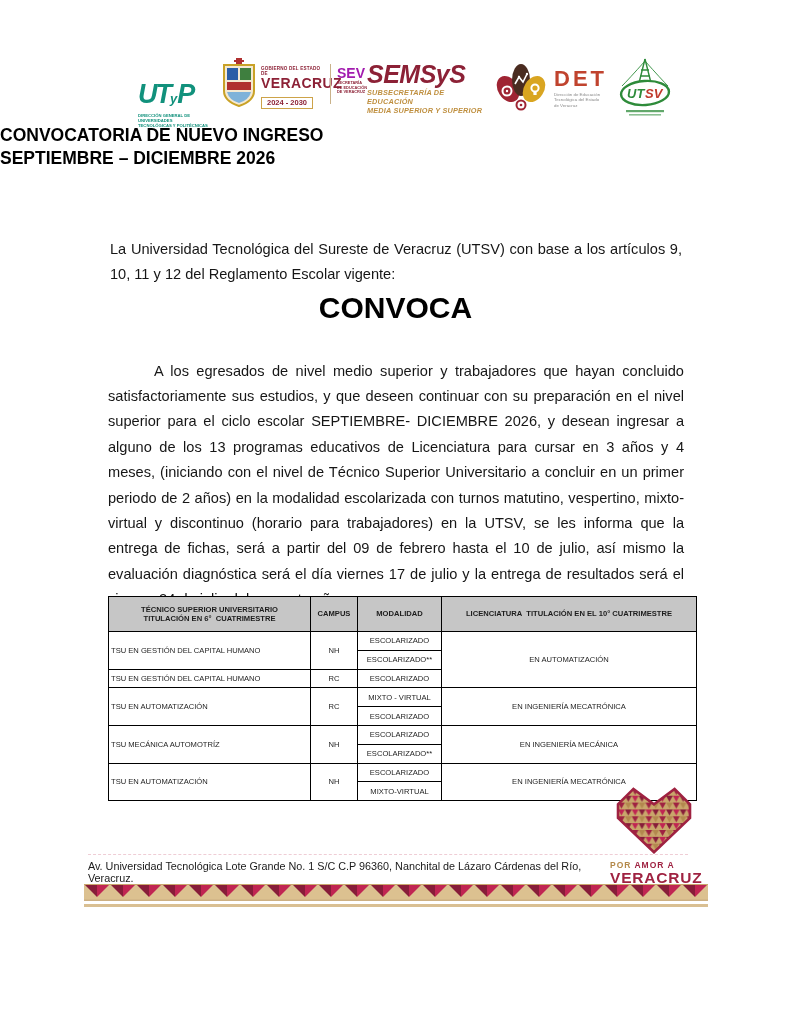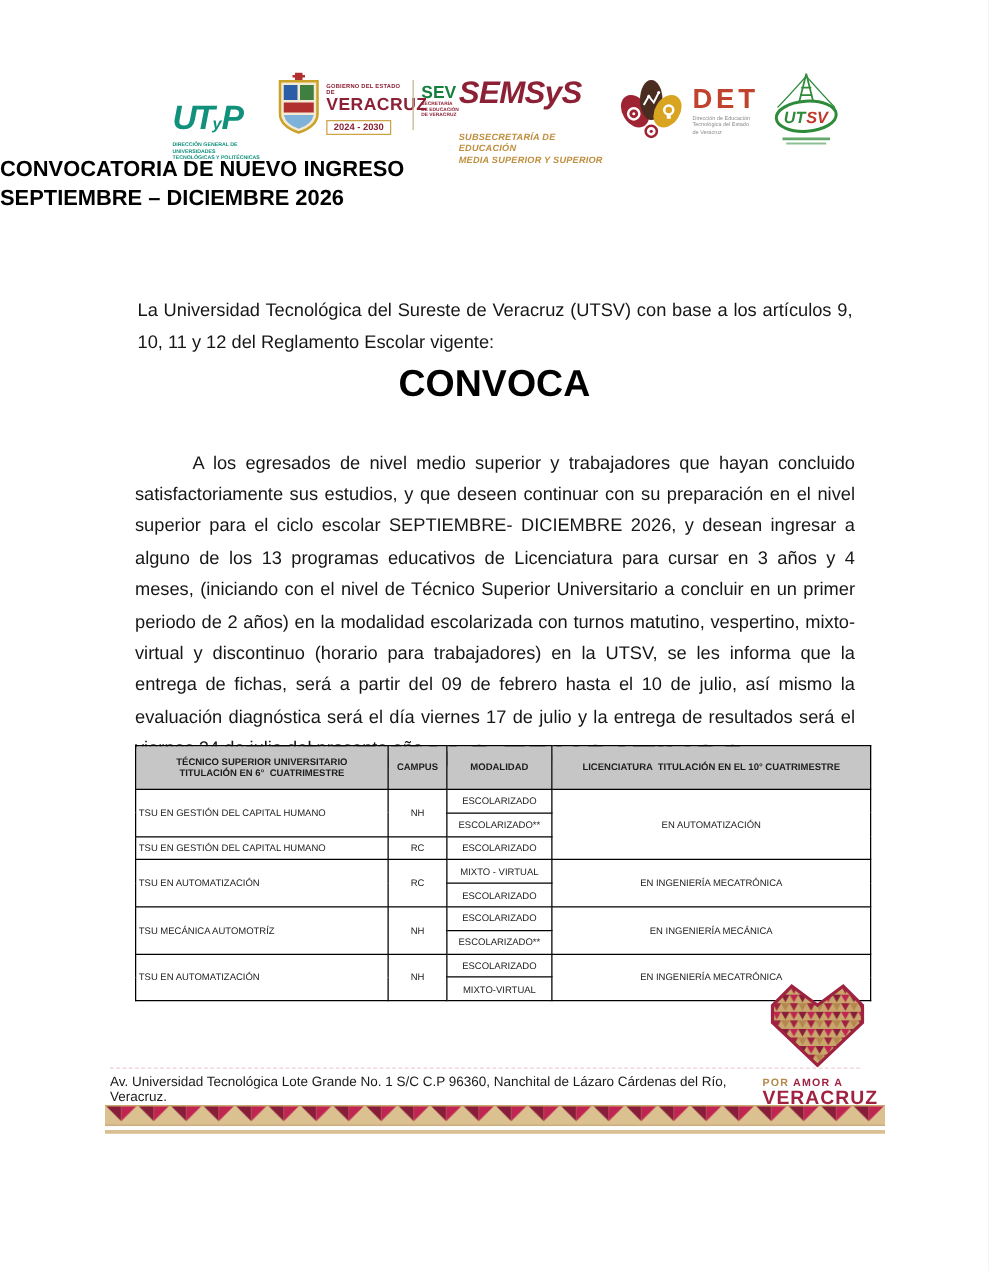--- a/index.html
+++ b/index.html
@@ -11,24 +11,24 @@
   .logo-band{position:absolute;top:56px;left:0;width:791px;height:66px;}
   .logo{position:absolute;}
   .utp-text{font-style:italic;font-weight:bold;font-size:27px;color:#11917c;letter-spacing:-2px;line-height:26px;margin-top:17px;}
   .utp-text .small-y{font-size:13px;letter-spacing:0;}
   .utp-cap{font-size:4.2px;color:#11917c;font-weight:bold;line-height:5px;white-space:pre-line;margin-top:1px;}
   .ver-l1{font-size:4.6px;font-weight:bold;color:#8c2136;letter-spacing:.2px;}
   .ver-name{font-size:14px;font-weight:900;color:#8c2136;letter-spacing:.4px;line-height:15px;}
   .ver-years{display:inline-block;margin-top:1px;border:1.5px solid #cda349;color:#8c2136;
     font-size:7.5px;font-weight:bold;padding:0 5px;line-height:10px;}
   .vdiv{position:absolute;width:1px;background:#c9b28a;}
-  .sev-text{font-size:14px;font-weight:900;color:#15803d;line-height:14px;}
+  .sev-text{font-size:14px;font-weight:900;color:#a21caf;line-height:14px;}
   .sev-cap{font-size:3.9px;font-weight:bold;color:#8c2136;line-height:4.6px;white-space:pre-line;margin-top:1px;}
   .semsys-text{font-size:25px;font-weight:900;color:#8c2136;line-height:25px;letter-spacing:-.5px;}
-  .semsys-cap{font-size:7.3px;font-weight:bold;color:#bf8f3f;line-height:9px;letter-spacing:.2px;margin-top:18px;}
+  .semsys-cap{font-size:7.3px;font-weight:bold;color:#bf8f3f;line-height:9px;letter-spacing:.2px;margin-top:1px;}
   .det-text{font-size:22px;font-weight:bold;color:#c0432e;letter-spacing:3px;line-height:22px;}
   .det-cap{font-size:4.4px;color:#8a8a8a;line-height:5.4px;white-space:pre-line;margin-top:2px;}
   
   .doc-title{position:absolute;top:124px;left:0;width:791px;text-align:left;
     font-size:17.5px;font-weight:bold;line-height:23px;color:#000;}
   .para{position:absolute;font-size:14.6px;line-height:25.4px;text-align:justify;color:#161616;}
   .para-intro{top:222px;left:110px;width:572px;}
   .h-big{position:absolute;left:0;width:791px;text-align:center;font-size:30px;font-weight:bold;color:#000;}
   .h-convoca{top:291px;}
   .para-body{top:344px;left:108px;width:576px;}

